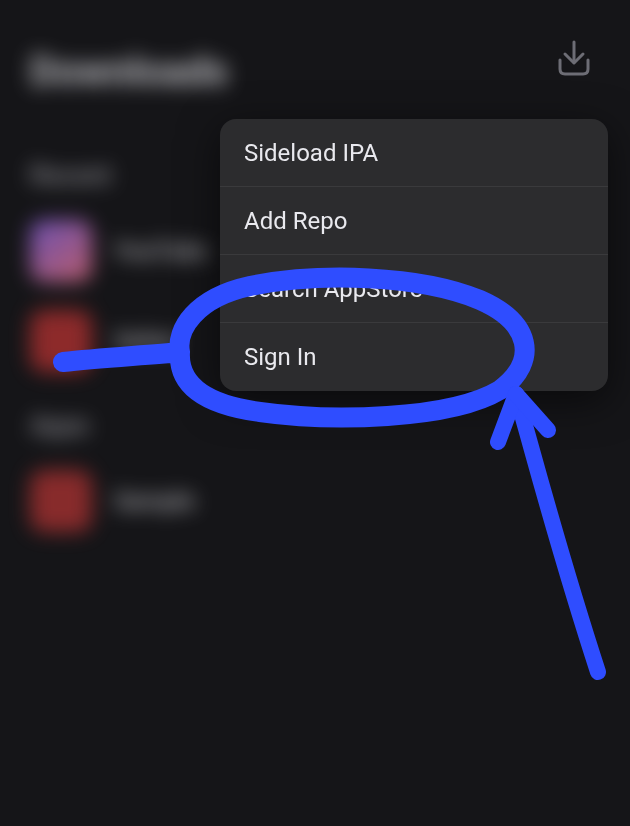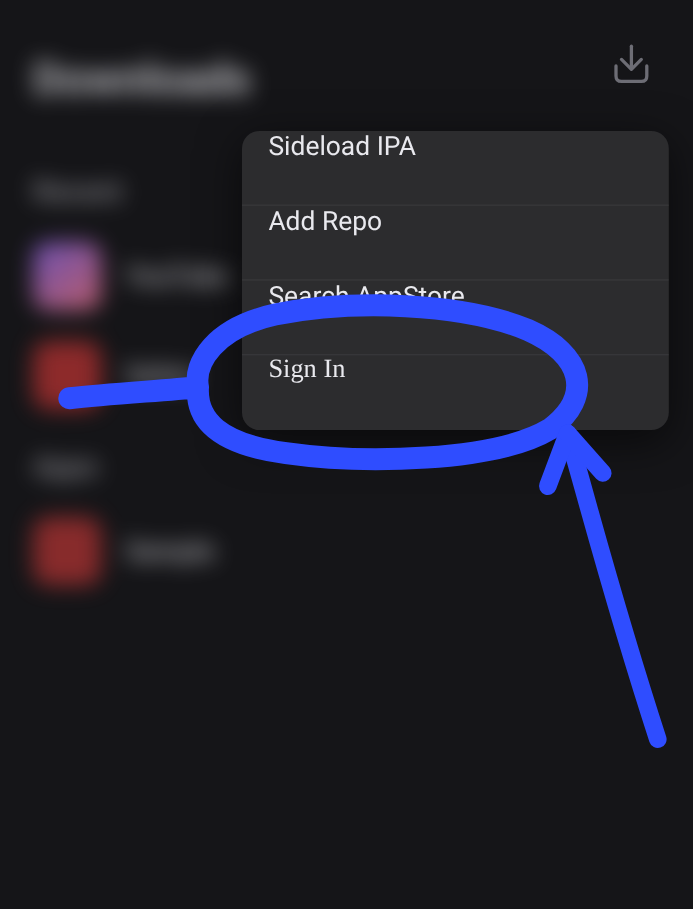--- a/index.html
+++ b/index.html
@@ -62,29 +62,29 @@
       left: 220px;
       width: 388px;
       background: #2c2c2e;
       border-radius: 16px;
       overflow: hidden;
       box-shadow: 0 10px 40px rgba(0,0,0,0.55);
     }
     .menu-item {
       height: 68px;
       display: flex;
-      align-items: flex-start;
+      align-items: center;
       padding: 0 24px;
       color: #e9e9ee;
       font-size: 24px;
       font-weight: 400;
       border-bottom: 1px solid #3a3a3c;
       cursor: pointer;
     }
-    .menu-item:last-child { border-bottom: none; font-family: Liberation Serif, serif; }
+    .menu-item:last-child { border-bottom: none; }
 
     .annotate {
       position: absolute;
       inset: 0;
       pointer-events: none;
     }
   </style>
 </head>
 <body>
 

